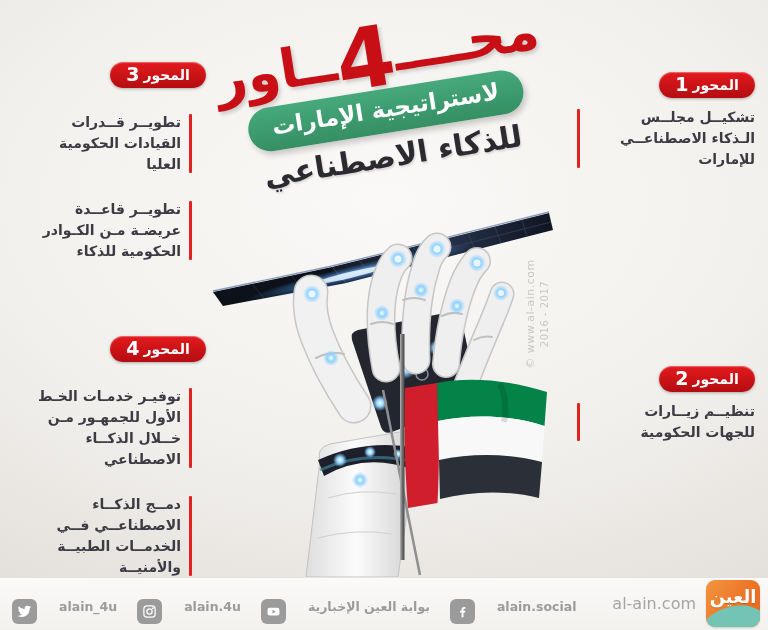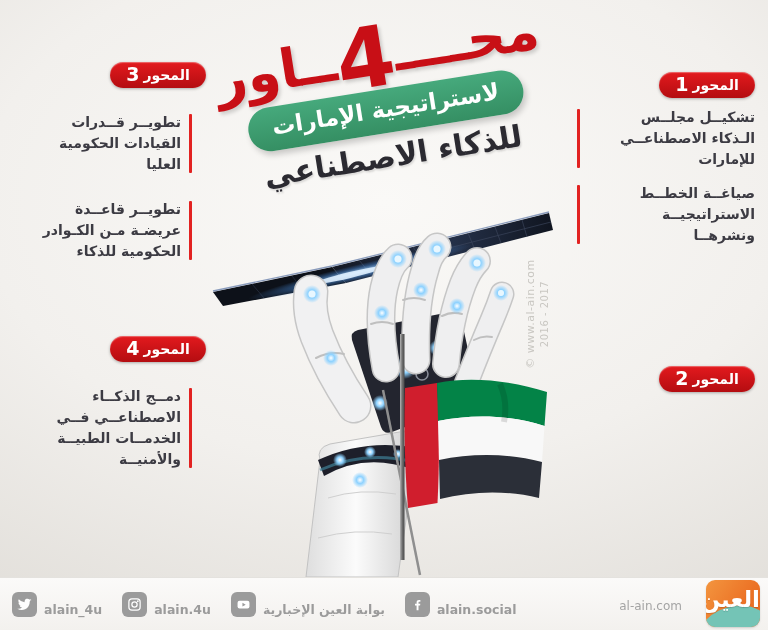--- a/index.html
+++ b/index.html
@@ -44,32 +44,32 @@
 
   
   #wm { position:absolute; left:463px; top:300px; width:150px; transform:rotate(-90deg);
         color:#c9c7c2; text-align:center; line-height:14px; letter-spacing:.5px; }
   #wm .wm1 { font-size:11px; } #wm .wm2 { font-size:10px; }
 
   
   #footer { position:absolute; left:0; right:0; bottom:0; height:53px;
             background:linear-gradient(180deg,#fbfaf9,#f3f1ee); border-top:1px solid #e4e2de; }
   #social { position:absolute; left:12px; top:14px; display:flex; align-items:center; gap:20px; }
-  .soc { display:flex; align-items:flex-end; gap:7px; }
+  .soc { display:flex; align-items:flex-start; gap:22px;margin-top:7px; }
   .soc .ic { width:25px; height:25px; background:#9b9b9b; border-radius:6px;
              display:flex; align-items:center; justify-content:center; }
   .soc .lb { color:#9b9b9b; font-size:12.5px; font-weight:bold; }
-  #site { position:absolute; right:86px; bottom:17px; color:#a4a4a4; font-size:12px; }
+  #site { position:absolute; right:72px; bottom:17px; color:#a4a4a4; font-size:16px; }
   #logo { position:absolute; right:8px; bottom:3px; width:54px; height:47px; border-radius:9px;
           background:linear-gradient(125deg,#f3953f 0%, #ec7326 60%, #e3661e 100%); overflow:hidden;
           box-shadow:0 1px 2px rgba(0,0,0,.15); }
   #logo .wave { position:absolute; left:-13px; bottom:-17px; width:82px; height:38px; background:#74c4b6;
                 border-radius:55% 45% 0 0 / 100% 90% 0 0; transform:rotate(-7deg); }
   #logo .ltxt { position:absolute; left:0; right:0; top:6px; text-align:center; color:#fff;
-                font-size:23px; font-weight:bold; direction:rtl; text-shadow:0 1px 1px rgba(0,0,0,.15); }
+                font-size:18px; font-weight:bold; direction:rtl; text-shadow:0 1px 1px rgba(0,0,0,.15); }
 
   #illustration { position:absolute; left:200px; top:198px; width:368px; height:379px; }
 </style>
 </head>
 <body>
 
 <div id="canvas">
 
   <div id="title">
     <div class="t-word"><span>محــــ</span><span class="t-4">4</span><span>ــاور</span></div>
@@ -210,33 +210,32 @@
     <div class="badge">
       <span class="bw">المحور</span>
       <span class="bn">1</span>
     </div>
     <div class="bullet">
       <div class="bar"></div>
       <div class="txt">تشكيــل مجلــس
 الـذكاء الاصطناعــي
 للإمارات</div>
     </div>
-    <div class="bullet">
-      <div class="bar"></div>
-      <div class="txt">صياغــة الخطــط
-الاستراتيجيــة
-ونشرهــا</div>
-    </div>
   </div>
 
   <div id="axis2" class="axis right">
     <div class="badge">
       <span class="bw">المحور</span>
       <span class="bn">2</span>
     </div>
+    <div class="bullet">
+      <div class="bar"></div>
+      <div class="txt">تنظيــم زيــارات
+للجهات الحكومية</div>
+    </div>
   </div>
 
   <div id="axis3" class="axis left">
     <div class="badge">
       <span class="bw">المحور</span>
       <span class="bn">3</span>
     </div>
     <div class="bullet">
       <div class="bar"></div>
       <div class="txt">تطويــر قــدرات
@@ -248,20 +247,27 @@
       <div class="txt">تطويــر قاعــدة
 عريضـة مـن الكـوادر
 الحكومية للذكاء</div>
     </div>
   </div>
 
   <div id="axis4" class="axis left">
     <div class="badge">
       <span class="bw">المحور</span>
       <span class="bn">4</span>
+    </div>
+    <div class="bullet">
+      <div class="bar"></div>
+      <div class="txt">توفيـر خدمـات الخـط
+الأول للجمهـور مـن
+خــلال الذكــاء
+الاصطناعي</div>
     </div>
     <div class="bullet">
       <div class="bar"></div>
       <div class="txt">دمــج الذكــاء
 الاصطناعــي فــي
 الخدمــات الطبيــة
 والأمنيــة</div>
     </div>
   </div>
 

